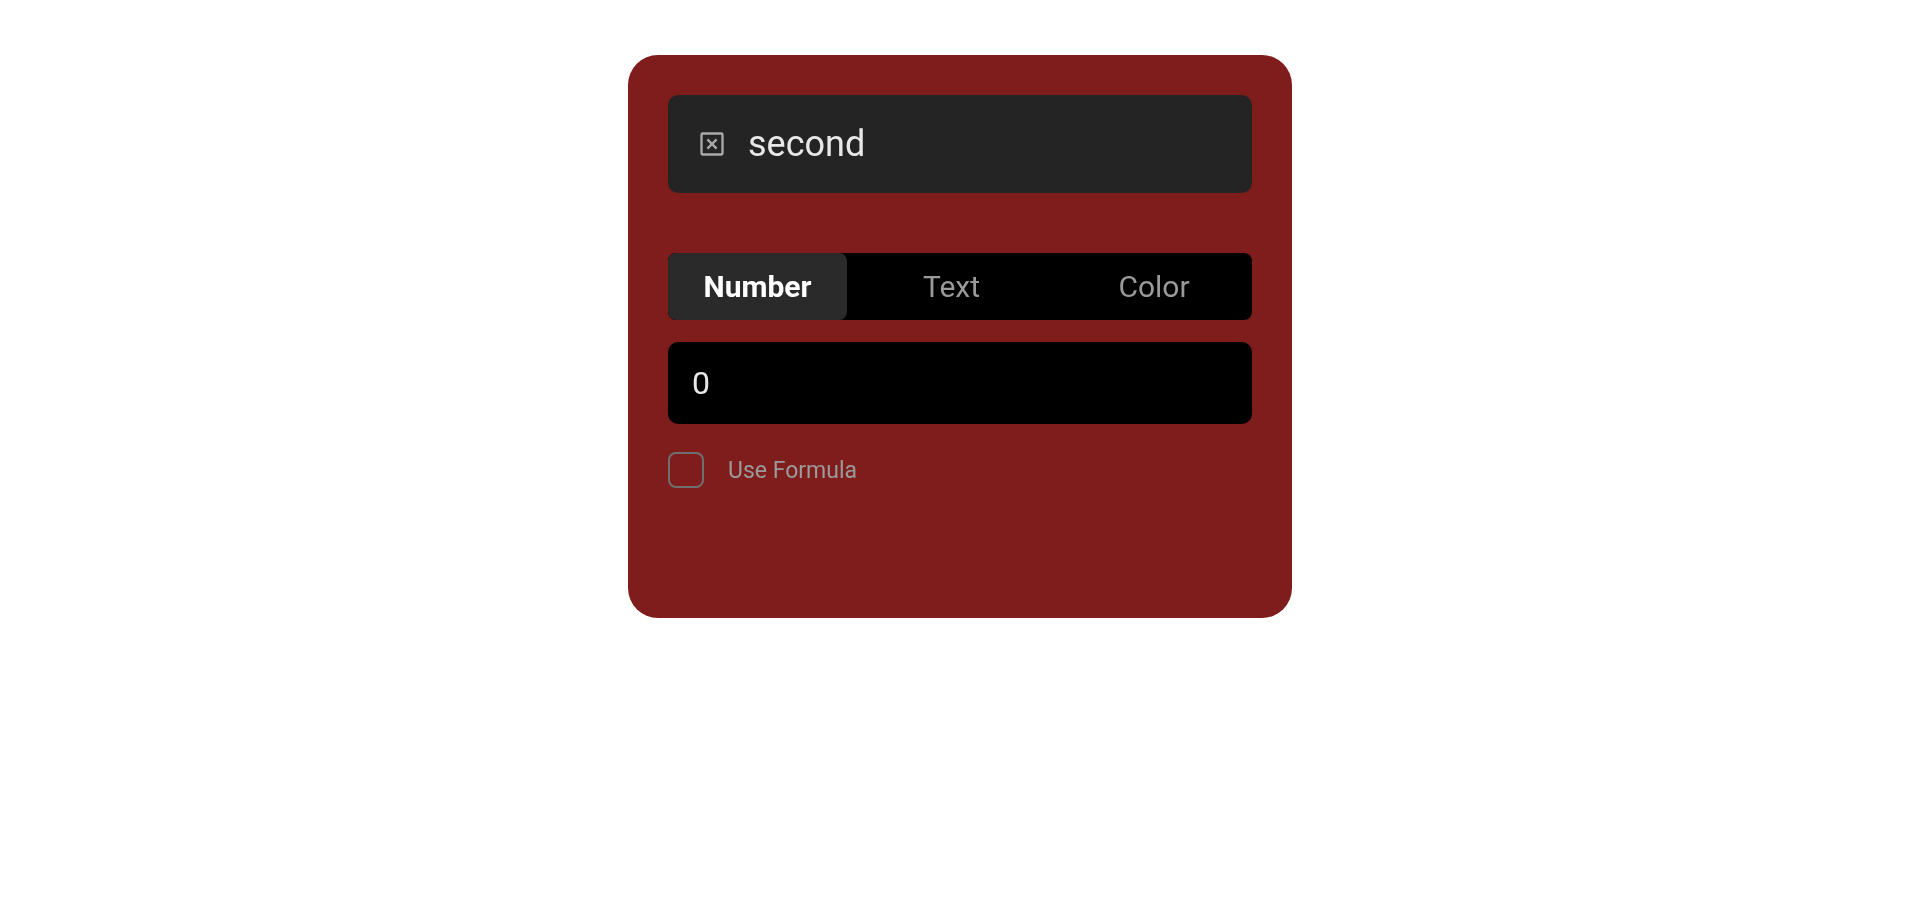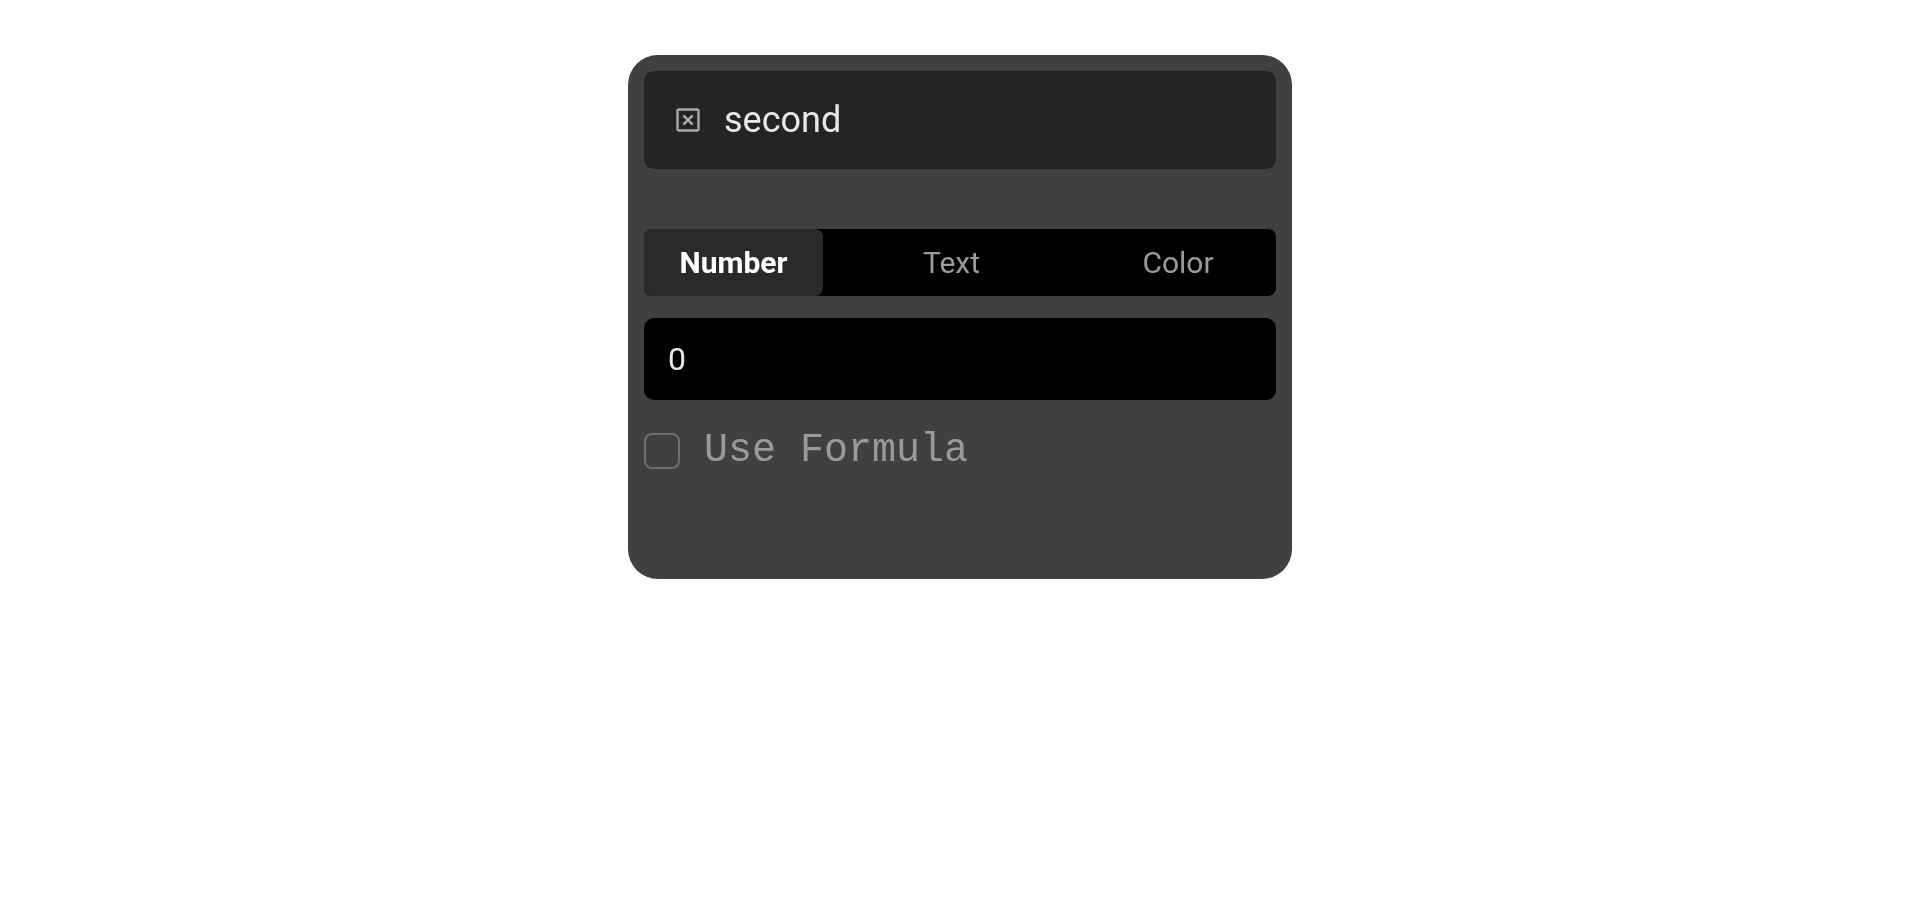--- a/index.html
+++ b/index.html
@@ -12,23 +12,23 @@
       height: 902px;
       background: #ffffff;
       font-family: -apple-system, BlinkMacSystemFont, "Segoe UI", Roboto, Helvetica, Arial, sans-serif;
       display: flex;
       align-items: flex-start;
       justify-content: center;
       padding-top: 55px;
     }
     .panel {
       width: 664px;
-      background: #404040;
+      background: #7f1d1d;
       border-radius: 30px;
-      padding: 16px;
+      padding: 40px;
       display: flex;
       flex-direction: column;
     }
     .field-name-row {
       background: #242424;
       border-radius: 10px;
       padding: 28px 30px;
       display: flex;
       align-items: center;
       gap: 22px;
@@ -101,23 +101,22 @@
       width: 36px;
       height: 36px;
       border: 2.5px solid #6f6f6f;
       border-radius: 8px;
       background: transparent;
       cursor: pointer;
       flex-shrink: 0;
     }
     .checkbox-label {
       color: #9a9a9a;
-      font-size: 40px;
+      font-size: 23px;
       cursor: pointer;
-      font-family: Liberation Mono, monospace;
     }
   </style>
 </head>
 <body>
 
 <div class="panel">
 
   <div class="field-name-row">
     <span class="field-type-icon">
       <svg viewBox="0 0 24 24" fill="none" stroke="#aaaaaa" stroke-width="2">

